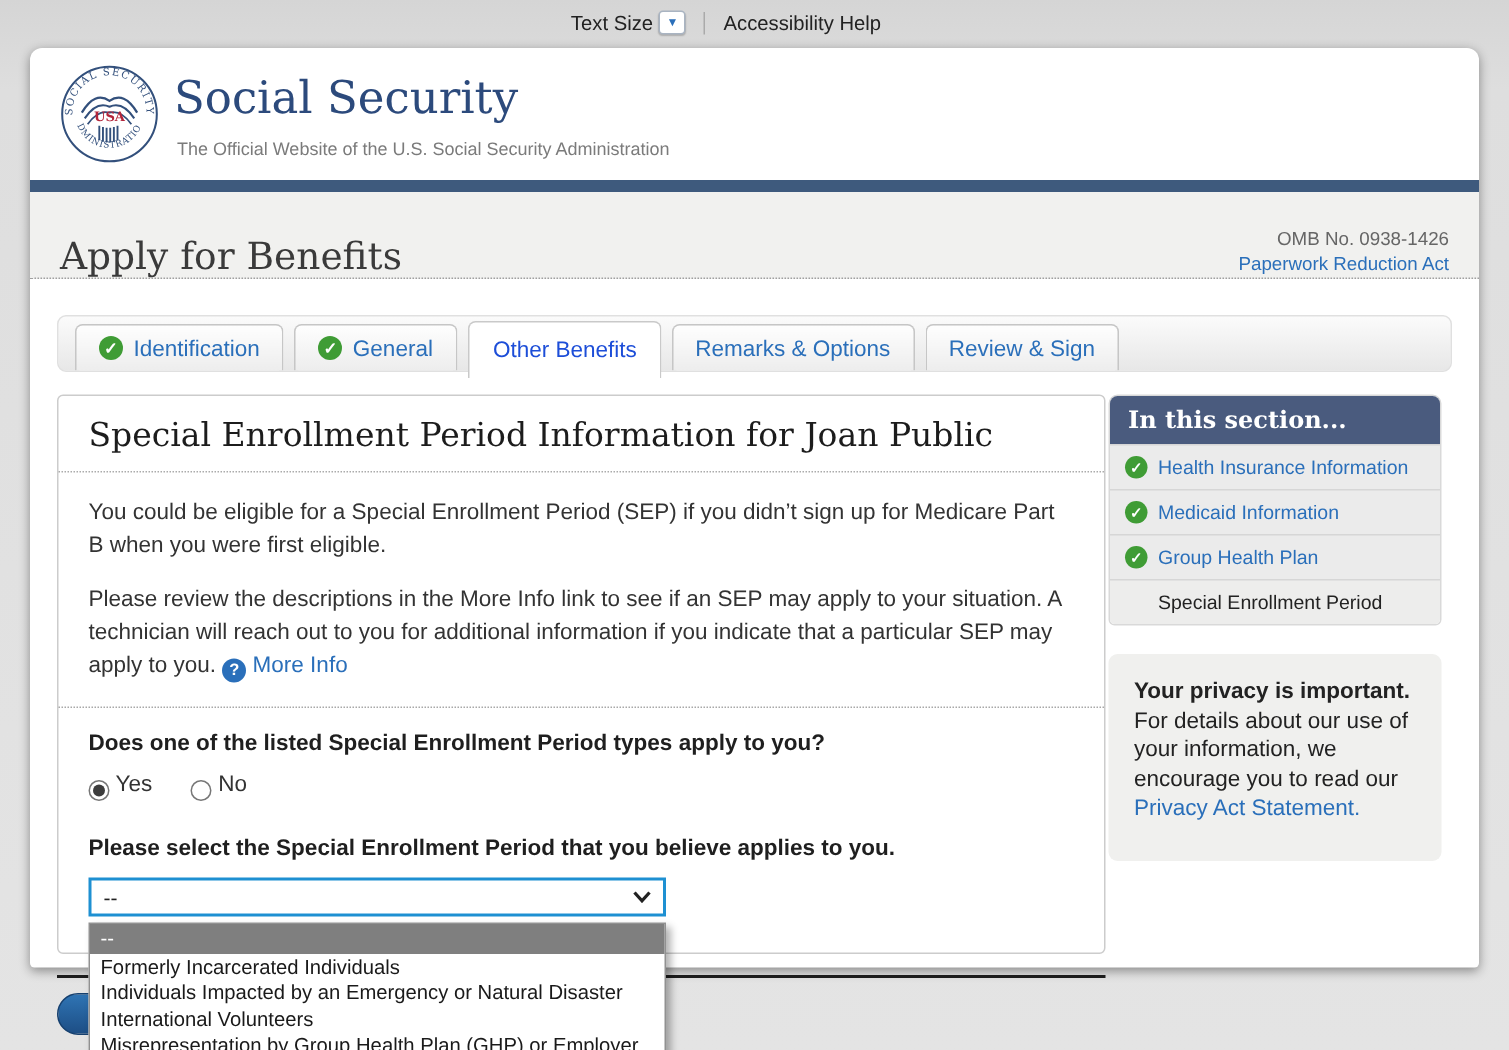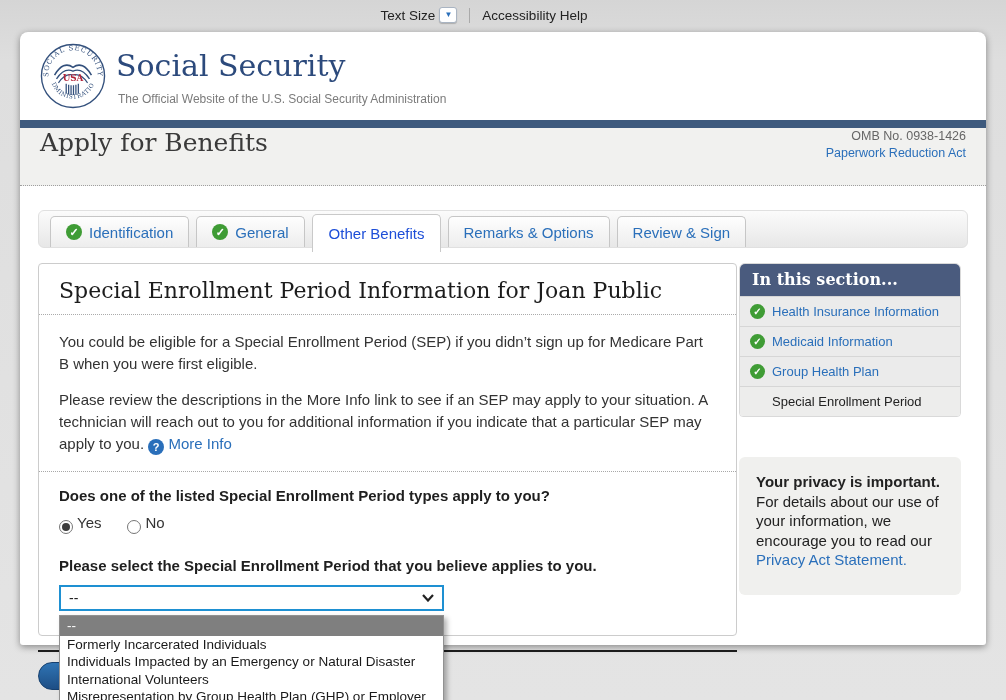--- a/index.html
+++ b/index.html
@@ -26,21 +26,21 @@
     border-radius:8px 8px 3px 3px; box-shadow:0 2px 7px rgba(0,0,0,.4); }
 
   .site-header { position:relative; height:88px; }
   .seal { position:absolute; left:20px; top:11px; }
   .site-title { position:absolute; left:96px; top:16px; font-family:"DejaVu Serif", serif;
     font-size:30px; color:var(--header-navy,#2c4a7c); }
   .tagline { position:absolute; left:98px; top:60px; font-size:12px; color:#7b7b7b; }
 
   .blue-bar { height:8px; background:var(--bar-blue,#3e5a7d); }
 
-  .page-band { height:58px; background:#f1f1ef; display:flex; align-items:flex-start;
+  .page-band { height:58px; background:#f1f1ef; display:flex; align-items:flex-end;
     justify-content:space-between; padding:0 20px; border-bottom:1px dotted #9f9f9f; }
   .page-band h1 { font-family:"DejaVu Serif", serif; font-size:25px; font-weight:normal; color:#3a3a3a; }
   .omb { text-align:right; font-size:12.5px; line-height:17px; }
   .omb .num { color:#666; }
 
   .tab-strip { margin:24px 18px 0 18px; height:38px; border-radius:6px;
     background:linear-gradient(180deg,#fbfbfb,#e7e7e7); border:1px solid #e0e0e0;
     display:flex; align-items:flex-end; gap:7px; padding-left:11px; position:relative; }
   .tab { height:31px; padding:0 15px; display:flex; align-items:center; gap:7px;
     background:linear-gradient(180deg,#fefefe,#ededed); border:1px solid #c6c6c6; border-bottom:none;
@@ -88,21 +88,21 @@
 
   .sidebar { width:222px; }
   .section-box { border-radius:6px 6px 4px 4px; overflow:hidden; border:1px solid #d9d9d9; }
   .section-header { background:var(--section-blue,#4a5b7e); color:#fff;
     font-family:"DejaVu Serif", serif; font-size:16px; font-weight:bold; padding:6px 12px 7px; }
   .s-item { display:flex; align-items:center; gap:7px; background:#ebebeb;
     border-top:1px solid #d6d6d6; padding:7px 10px; font-size:13px; }
   .s-item a { cursor:pointer; }
   .s-item.current { padding-left:32px; font-weight:normal; color:#222; background:#ededec; }
 
-  .privacy-box { margin-top:40px; background:#f0f0ee; border-radius:6px;
+  .privacy-box { margin-top:19px; background:#f0f0ee; border-radius:6px;
     padding:15px 17px 25px; font-size:15px; line-height:19.5px; color:#222; }
   .pb-title { display:block; font-weight:bold; }
 
   .chev { flex:0 0 auto; }
 </style>
 </head>
 <body>
 
 <div class="top-bar">
   <span>Text Size</span>

